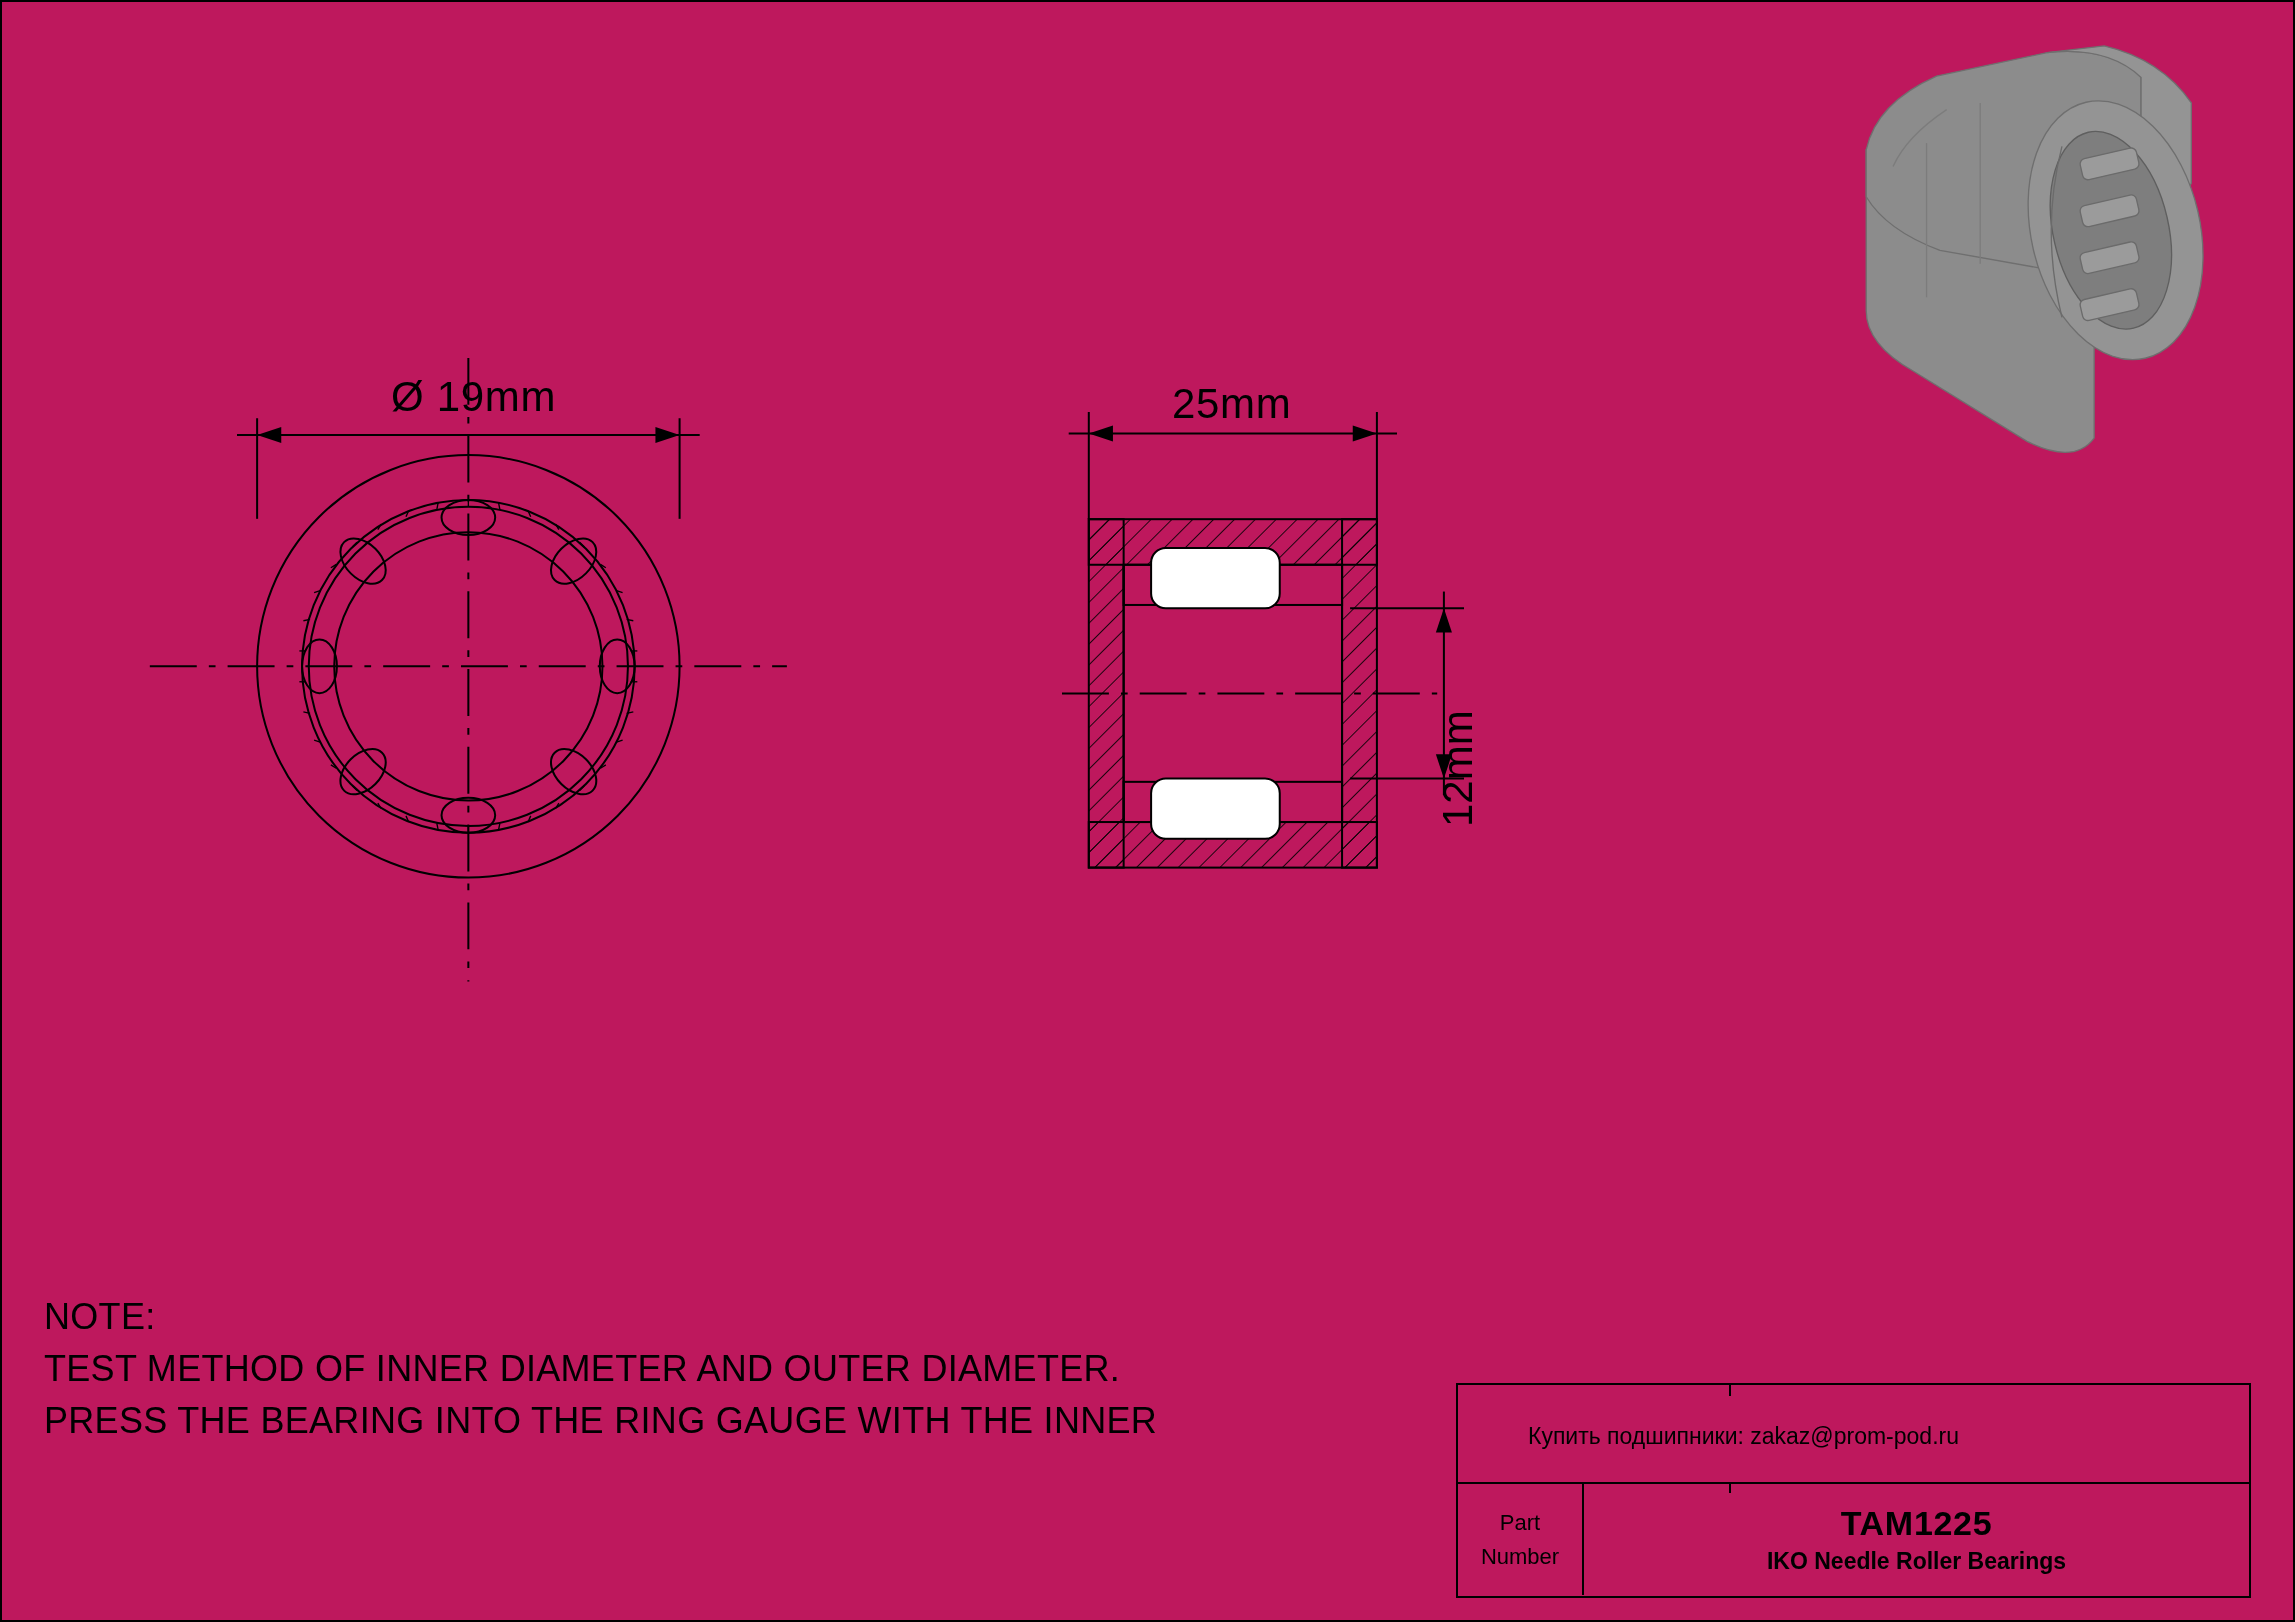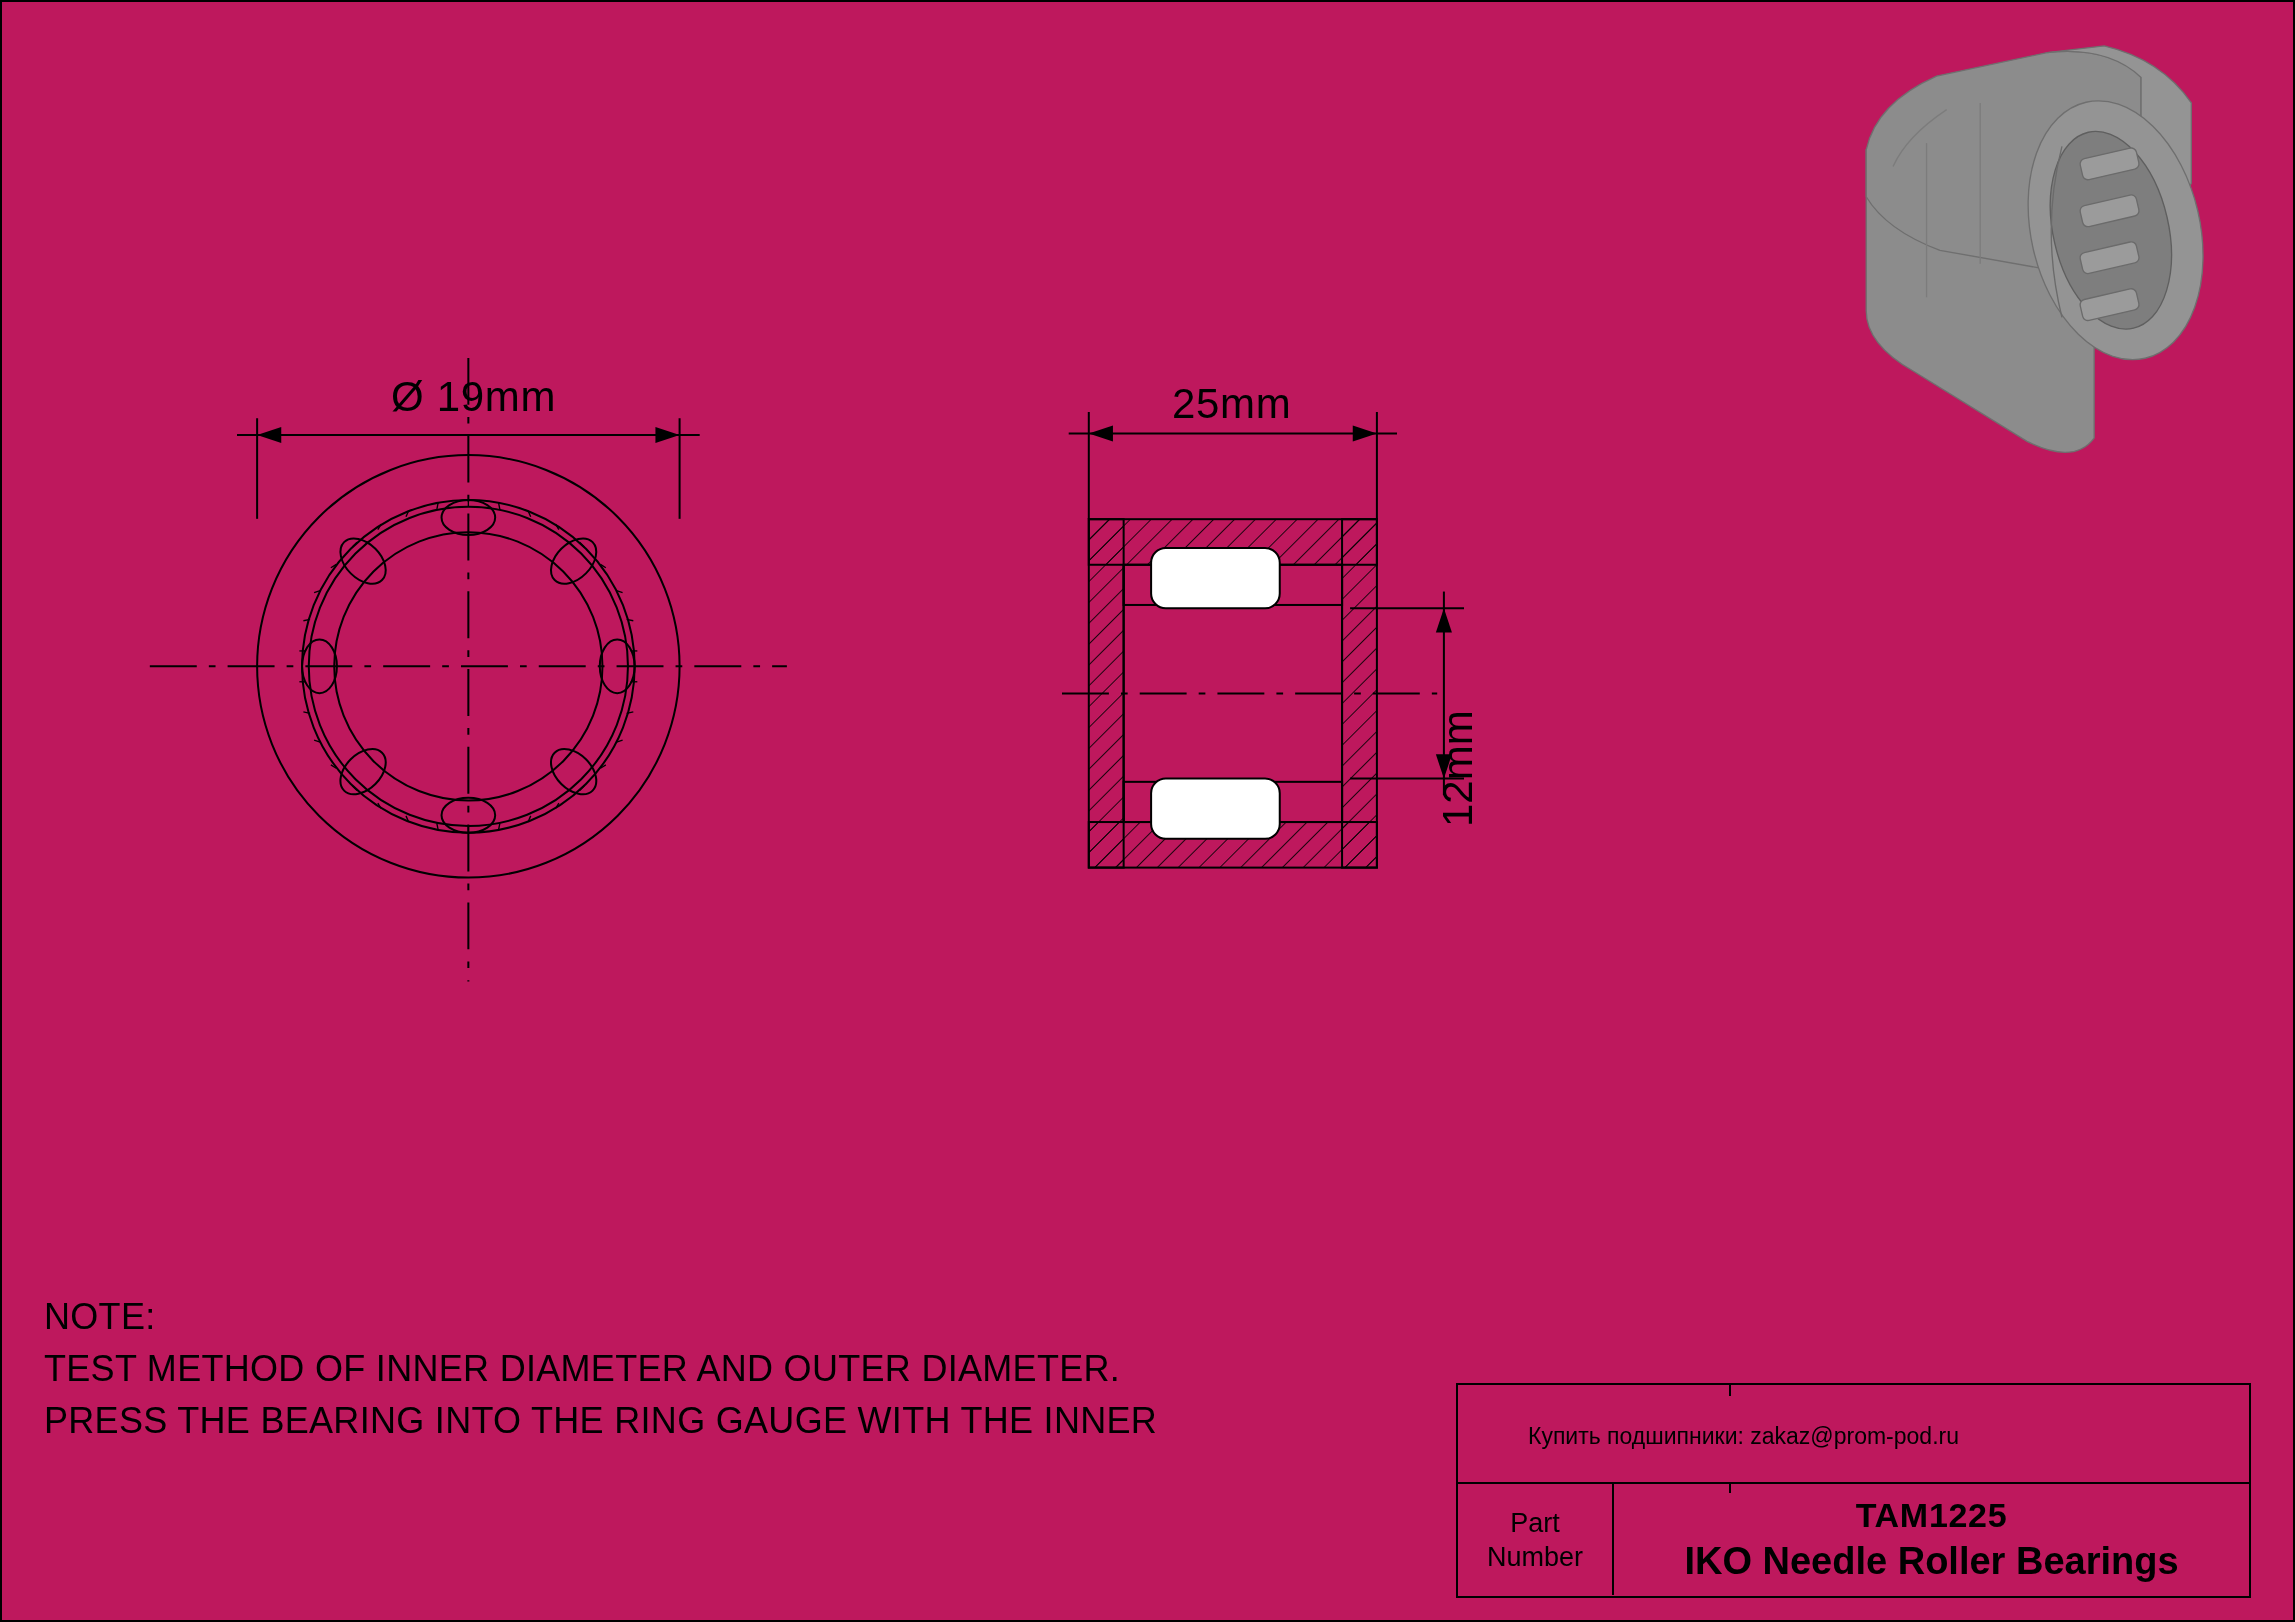--- a/index.html
+++ b/index.html
@@ -73,44 +73,44 @@
     font-size: 23px;
     white-space: nowrap;
     margin-left: 24px;
   }
   #tb-bottom {
     position: relative;
     height: 111px;
     display: flex;
   }
   #tb-label {
-    width: 156px;
+    width: 126px;
     border-right: 2px solid #000000;
     box-sizing: border-box;
     display: flex;
     flex-direction: column;
     align-items: center;
     justify-content: center;
-    font-size: 27px;
+    font-size: 22px;
     line-height: 34px;
   }
   #tb-value {
     flex: 1;
     display: flex;
     flex-direction: column;
     align-items: center;
     justify-content: center;
     font-weight: bold;
   }
   #tb-partno {
     font-size: 34px;
     letter-spacing: 0.7px;
   }
   #tb-desc {
-    font-size: 38px;
+    font-size: 23px;
     margin-top: 5.4px;
   }
   
   .tb-tick {
     position: absolute;
     background: #000000;
   }
 
   svg { display: block; }
 </style>

